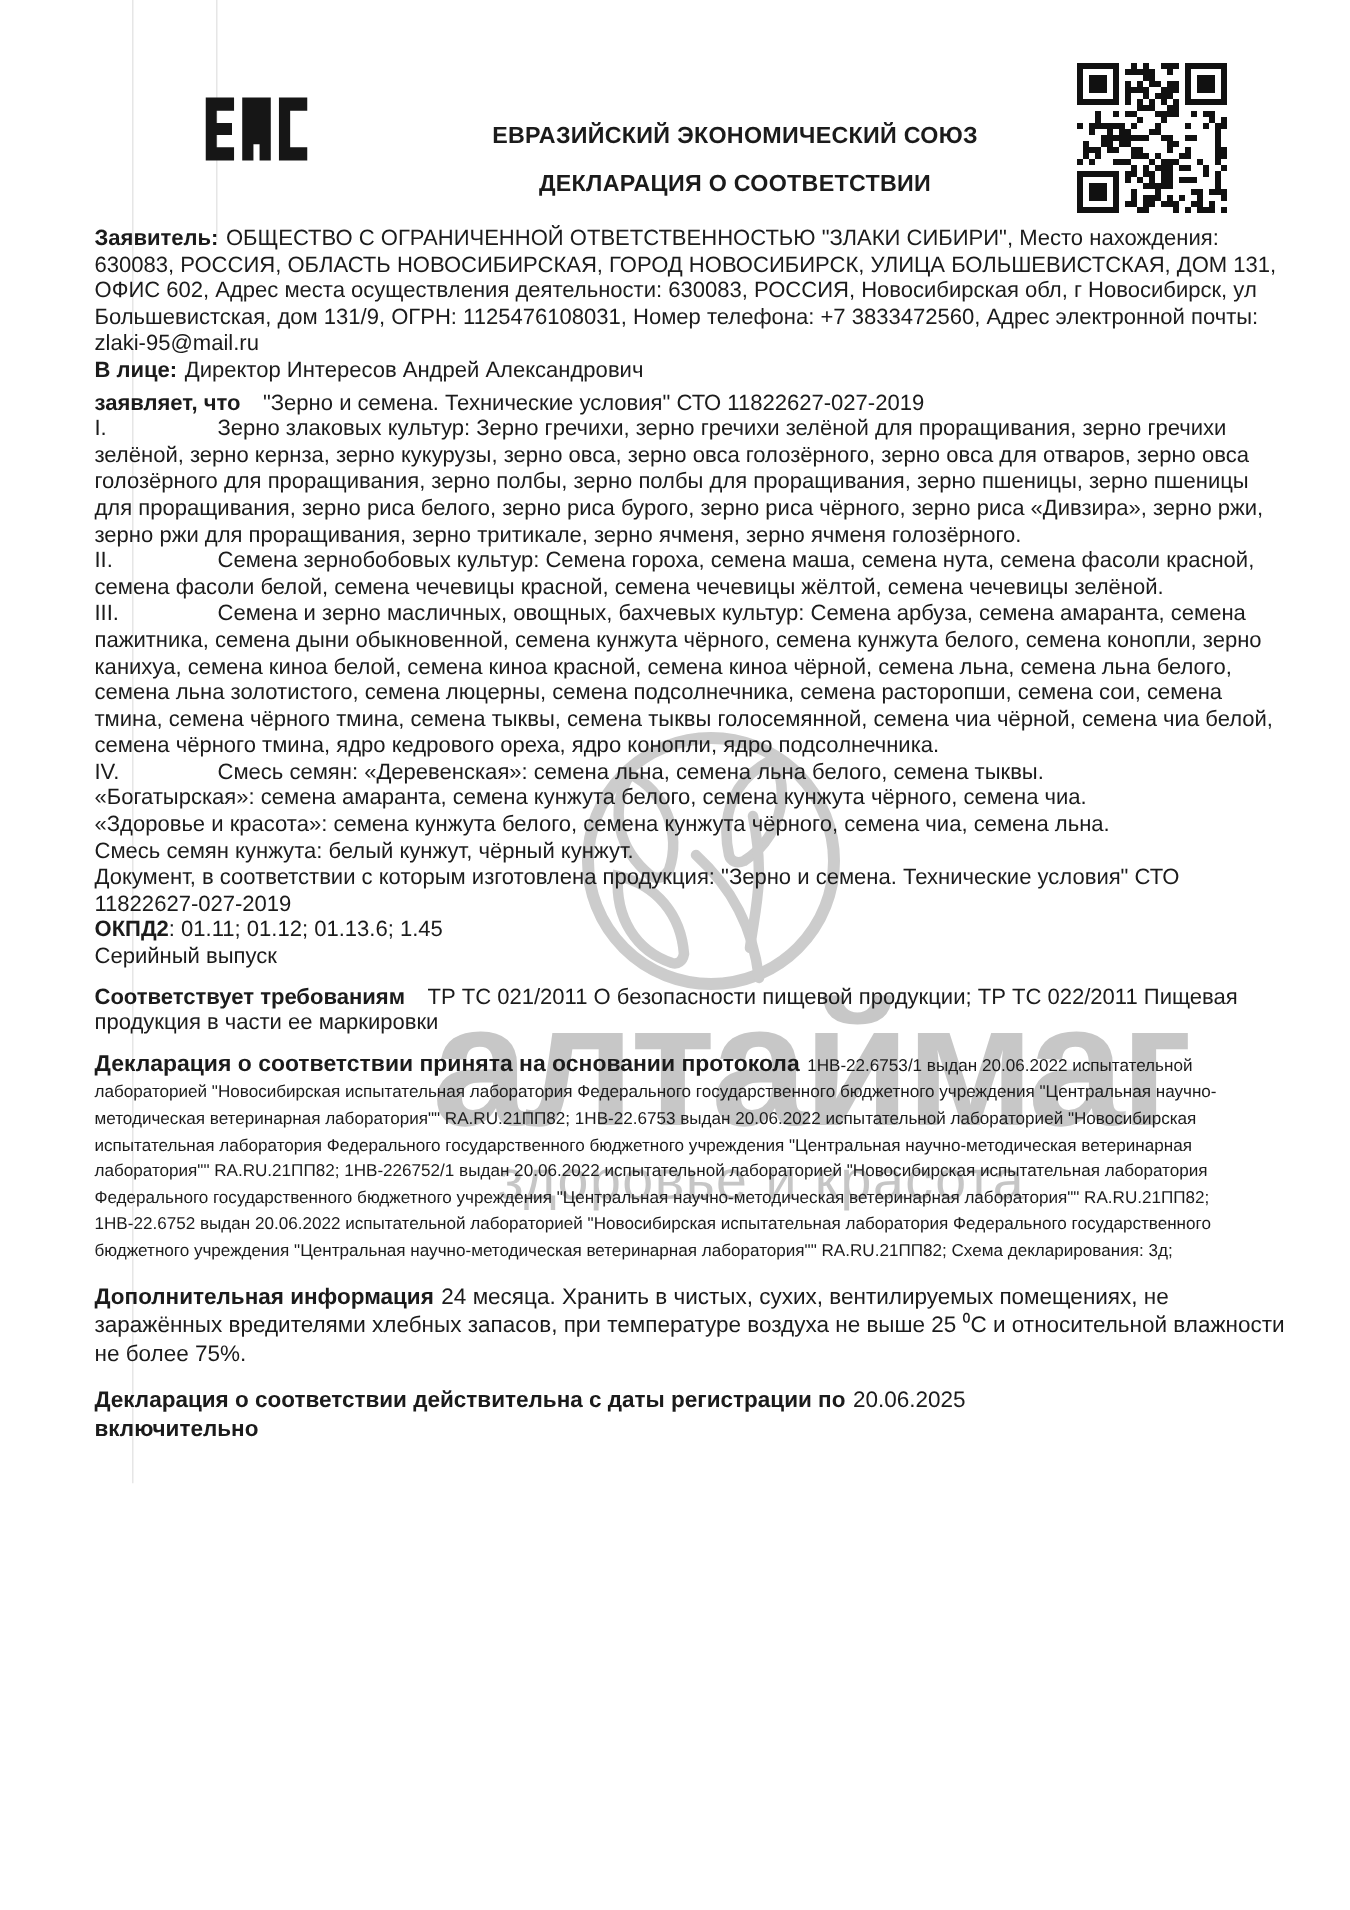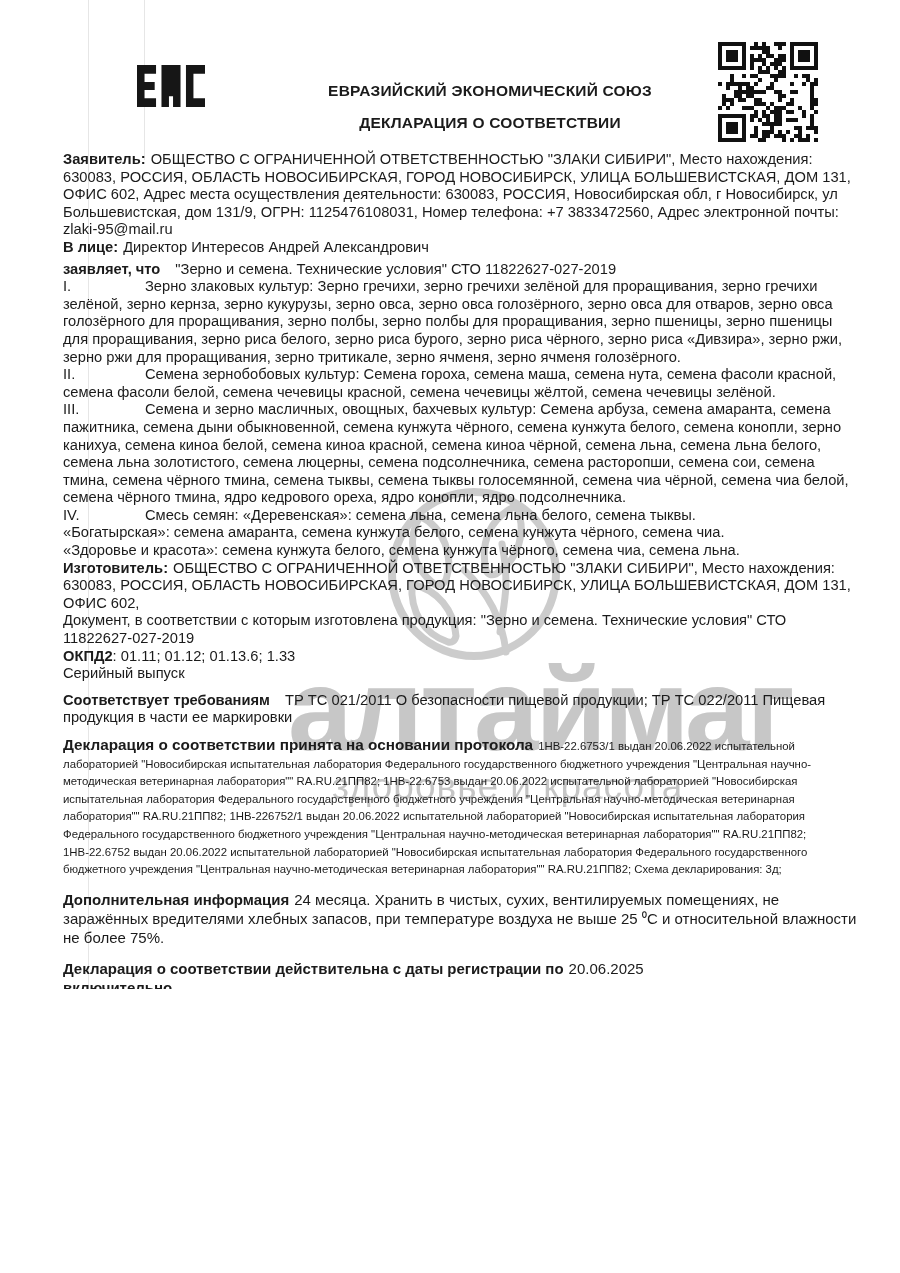--- a/index.html
+++ b/index.html
@@ -388,24 +388,24 @@
     <p><span class="lbl">Заявитель:</span><span>ОБЩЕСТВО С ОГРАНИЧЕННОЙ ОТВЕТСТВЕННОСТЬЮ "ЗЛАКИ СИБИРИ", Место нахождения: 630083, РОССИЯ, ОБЛАСТЬ НОВОСИБИРСКАЯ, ГОРОД НОВОСИБИРСК, УЛИЦА БОЛЬШЕВИСТСКАЯ, ДОМ 131, ОФИС 602, Адрес места осуществления деятельности: 630083, РОССИЯ, Новосибирская обл, г Новосибирск, ул Большевистская, дом 131/9, ОГРН: 1125476108031, Номер телефона: +7 3833472560, Адрес электронной почты: zlaki-95@mail.ru</span></p>
     <p><span class="lbl">В лице:</span><span>Директор Интересов Андрей Александрович</span></p>
     <p class="mt1"><span class="lblwide">заявляет, что</span><span>"Зерно и семена. Технические условия" СТО 11822627-027-2019</span></p>
 
     <p><span class="num">I.</span><span>Зерно злаковых культур: Зерно гречихи, зерно гречихи зелёной для проращивания, зерно гречихи зелёной, зерно кернза, зерно кукурузы, зерно овса, зерно овса голозёрного, зерно овса для отваров, зерно овса голозёрного для проращивания, зерно полбы, зерно полбы для проращивания, зерно пшеницы, зерно пшеницы для проращивания, зерно риса белого, зерно риса бурого, зерно риса чёрного, зерно риса «Дивзира», зерно ржи, зерно ржи для проращивания, зерно тритикале, зерно ячменя, зерно ячменя голозёрного.</span></p>
     <p><span class="num">II.</span><span>Семена зернобобовых культур: Семена гороха, семена маша, семена нута, семена фасоли красной, семена фасоли белой, семена чечевицы красной, семена чечевицы жёлтой, семена чечевицы зелёной.</span></p>
     <p><span class="num">III.</span><span>Семена и зерно масличных, овощных, бахчевых культур: Семена арбуза, семена амаранта, семена пажитника, семена дыни обыкновенной, семена кунжута чёрного, семена кунжута белого, семена конопли, зерно канихуа, семена киноа белой, семена киноа красной, семена киноа чёрной, семена льна, семена льна белого, семена льна золотистого, семена люцерны, семена подсолнечника, семена расторопши, семена сои, семена тмина, семена чёрного тмина, семена тыквы, семена тыквы голосемянной, семена чиа чёрной, семена чиа белой, семена чёрного тмина, ядро кедрового ореха, ядро конопли, ядро подсолнечника.</span></p>
     <p><span class="num">IV.</span><span>Смесь семян: «Деревенская»: семена льна, семена льна белого, семена тыквы.</span></p>
     <p>«Богатырская»: семена амаранта, семена кунжута белого, семена кунжута чёрного, семена чиа.</p>
     <p>«Здоровье и красота»: семена кунжута белого, семена кунжута чёрного, семена чиа, семена льна.</p>
-
-    <p><span class="lbl">Изготовитель:</span><span>ОБЩЕСТВО С ОГРАНИЧЕННОЙ ОТВЕТСТВЕННОСТЬЮ "ЗЛАКИ СИБИРИ", Место нахождения: 630083, РОССИЯ, ОБЛАСТЬ НОВОСИБИРСКАЯ, ГОРОД НОВОСИБИРСК, УЛИЦА БОЛЬШЕВИСТСКАЯ, ДОМ 131, ОФИС 602,</span></p>
+    <p>Смесь семян кунжута: белый кунжут, чёрный кунжут.</p>
+
     <p>Документ, в соответствии с которым изготовлена продукция: "Зерно и семена. Технические условия" СТО 11822627-027-2019</p>
-    <p><span class="lbl0">ОКПД2</span><span>: 01.11; 01.12; 01.13.6; 1.33</span></p>
+    <p><span class="lbl0">ОКПД2</span><span>: 01.11; 01.12; 01.13.6; 1.45</span></p>
     <p>Серийный выпуск</p>
 
     <p class="mt2" style="width:778px;"><span class="lblwide">Соответствует требованиям</span><span>ТР ТС 021/2011 О безопасности пищевой продукции; ТР ТС 022/2011 Пищевая продукция в части ее маркировки</span></p>
 
     <p class="mt2"><span class="lbl" style="font-size:15.3px;">Декларация о соответствии принята на основании протокола</span><span class="small">1НВ-22.6753/1 выдан 20.06.2022  испытательной лабораторией "Новосибирская испытательная лаборатория Федерального государственного бюджетного учреждения "Центральная научно-методическая ветеринарная лаборатория"" RA.RU.21ПП82; 1НВ-22.6753 выдан 20.06.2022  испытательной лабораторией "Новосибирская испытательная лаборатория Федерального государственного бюджетного учреждения "Центральная научно-методическая ветеринарная лаборатория"" RA.RU.21ПП82; 1НВ-226752/1 выдан 20.06.2022  испытательной лабораторией "Новосибирская испытательная лаборатория Федерального государственного бюджетного учреждения "Центральная научно-методическая ветеринарная лаборатория"" RA.RU.21ПП82; 1НВ-22.6752 выдан 20.06.2022  испытательной лабораторией "Новосибирская испытательная лаборатория Федерального государственного бюджетного учреждения "Центральная научно-методическая ветеринарная лаборатория"" RA.RU.21ПП82; Схема декларирования: 3д;</span></p>
 
     <p class="mt3 bigline"><span class="lbl">Дополнительная информация</span><span>24 месяца. Хранить в чистых, сухих, вентилируемых помещениях, не заражённых вредителями хлебных запасов, при температуре воздуха не выше 25 ⁰С и относительной влажности не более 75%.</span></p>
 
     <p class="mt3 bigline"><span class="lbl">Декларация о соответствии действительна с даты регистрации по</span><span>20.06.2025</span><span class="blockb">включительно</span></p>
   </div>

